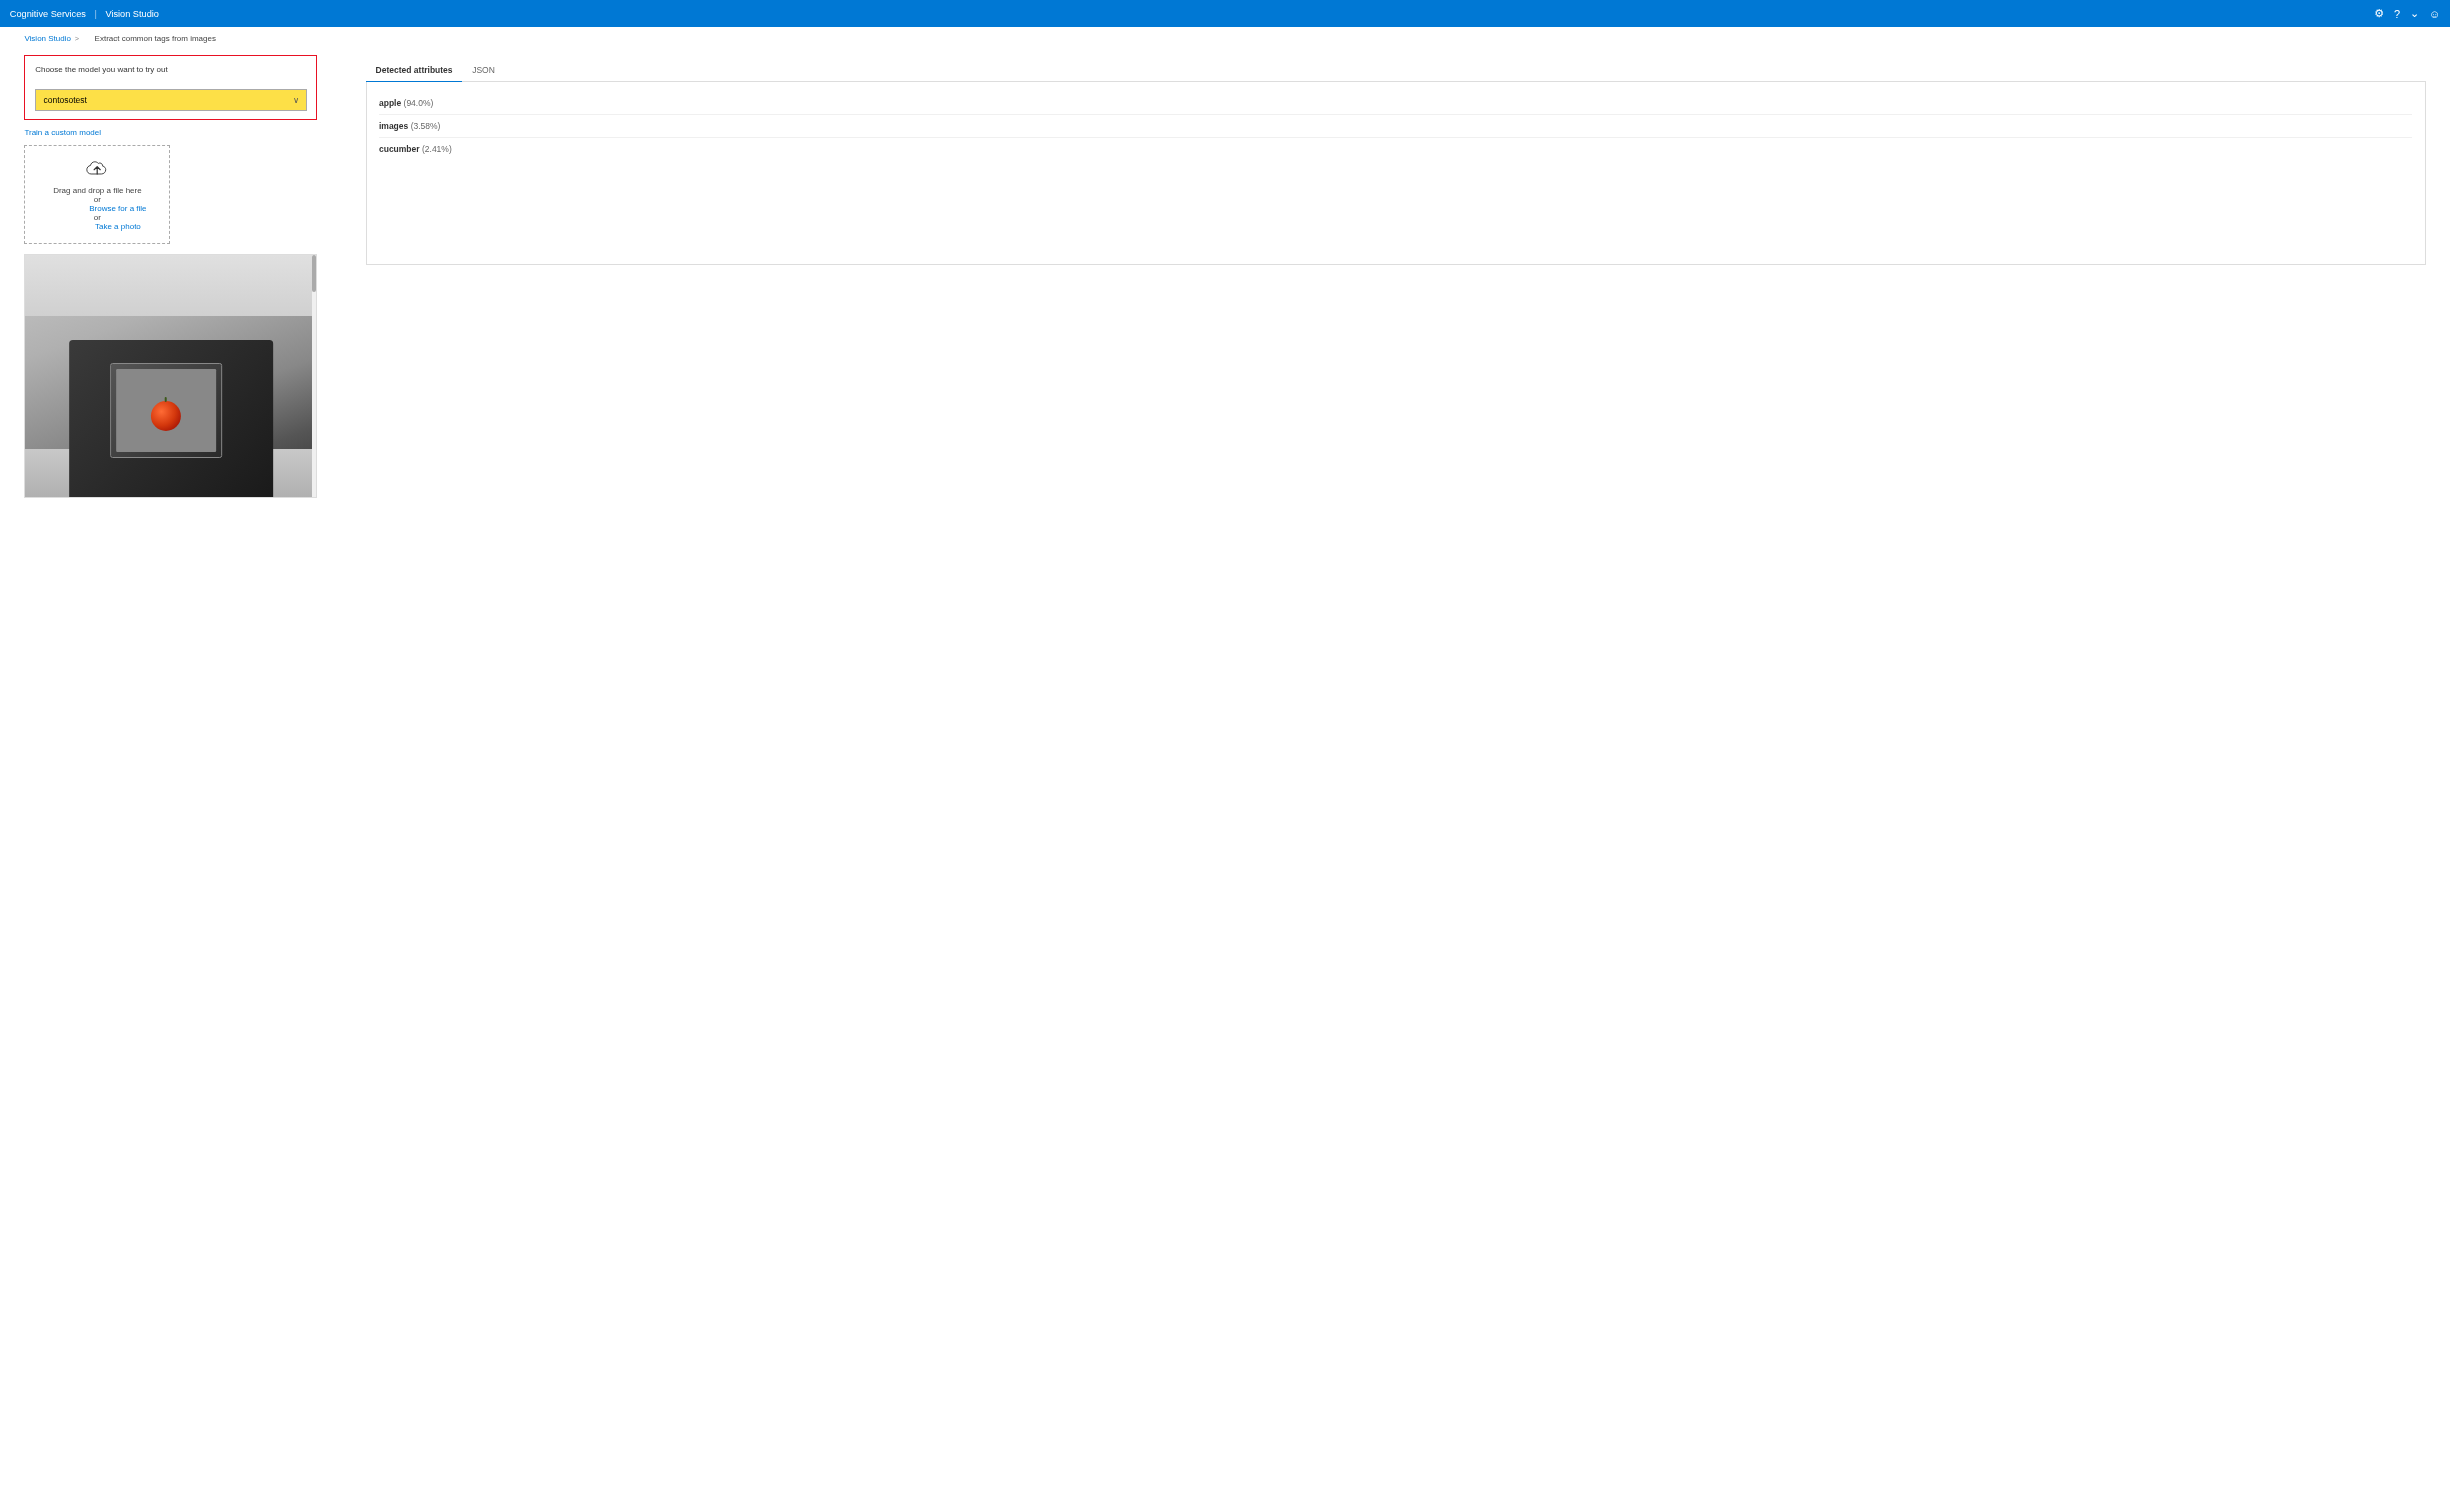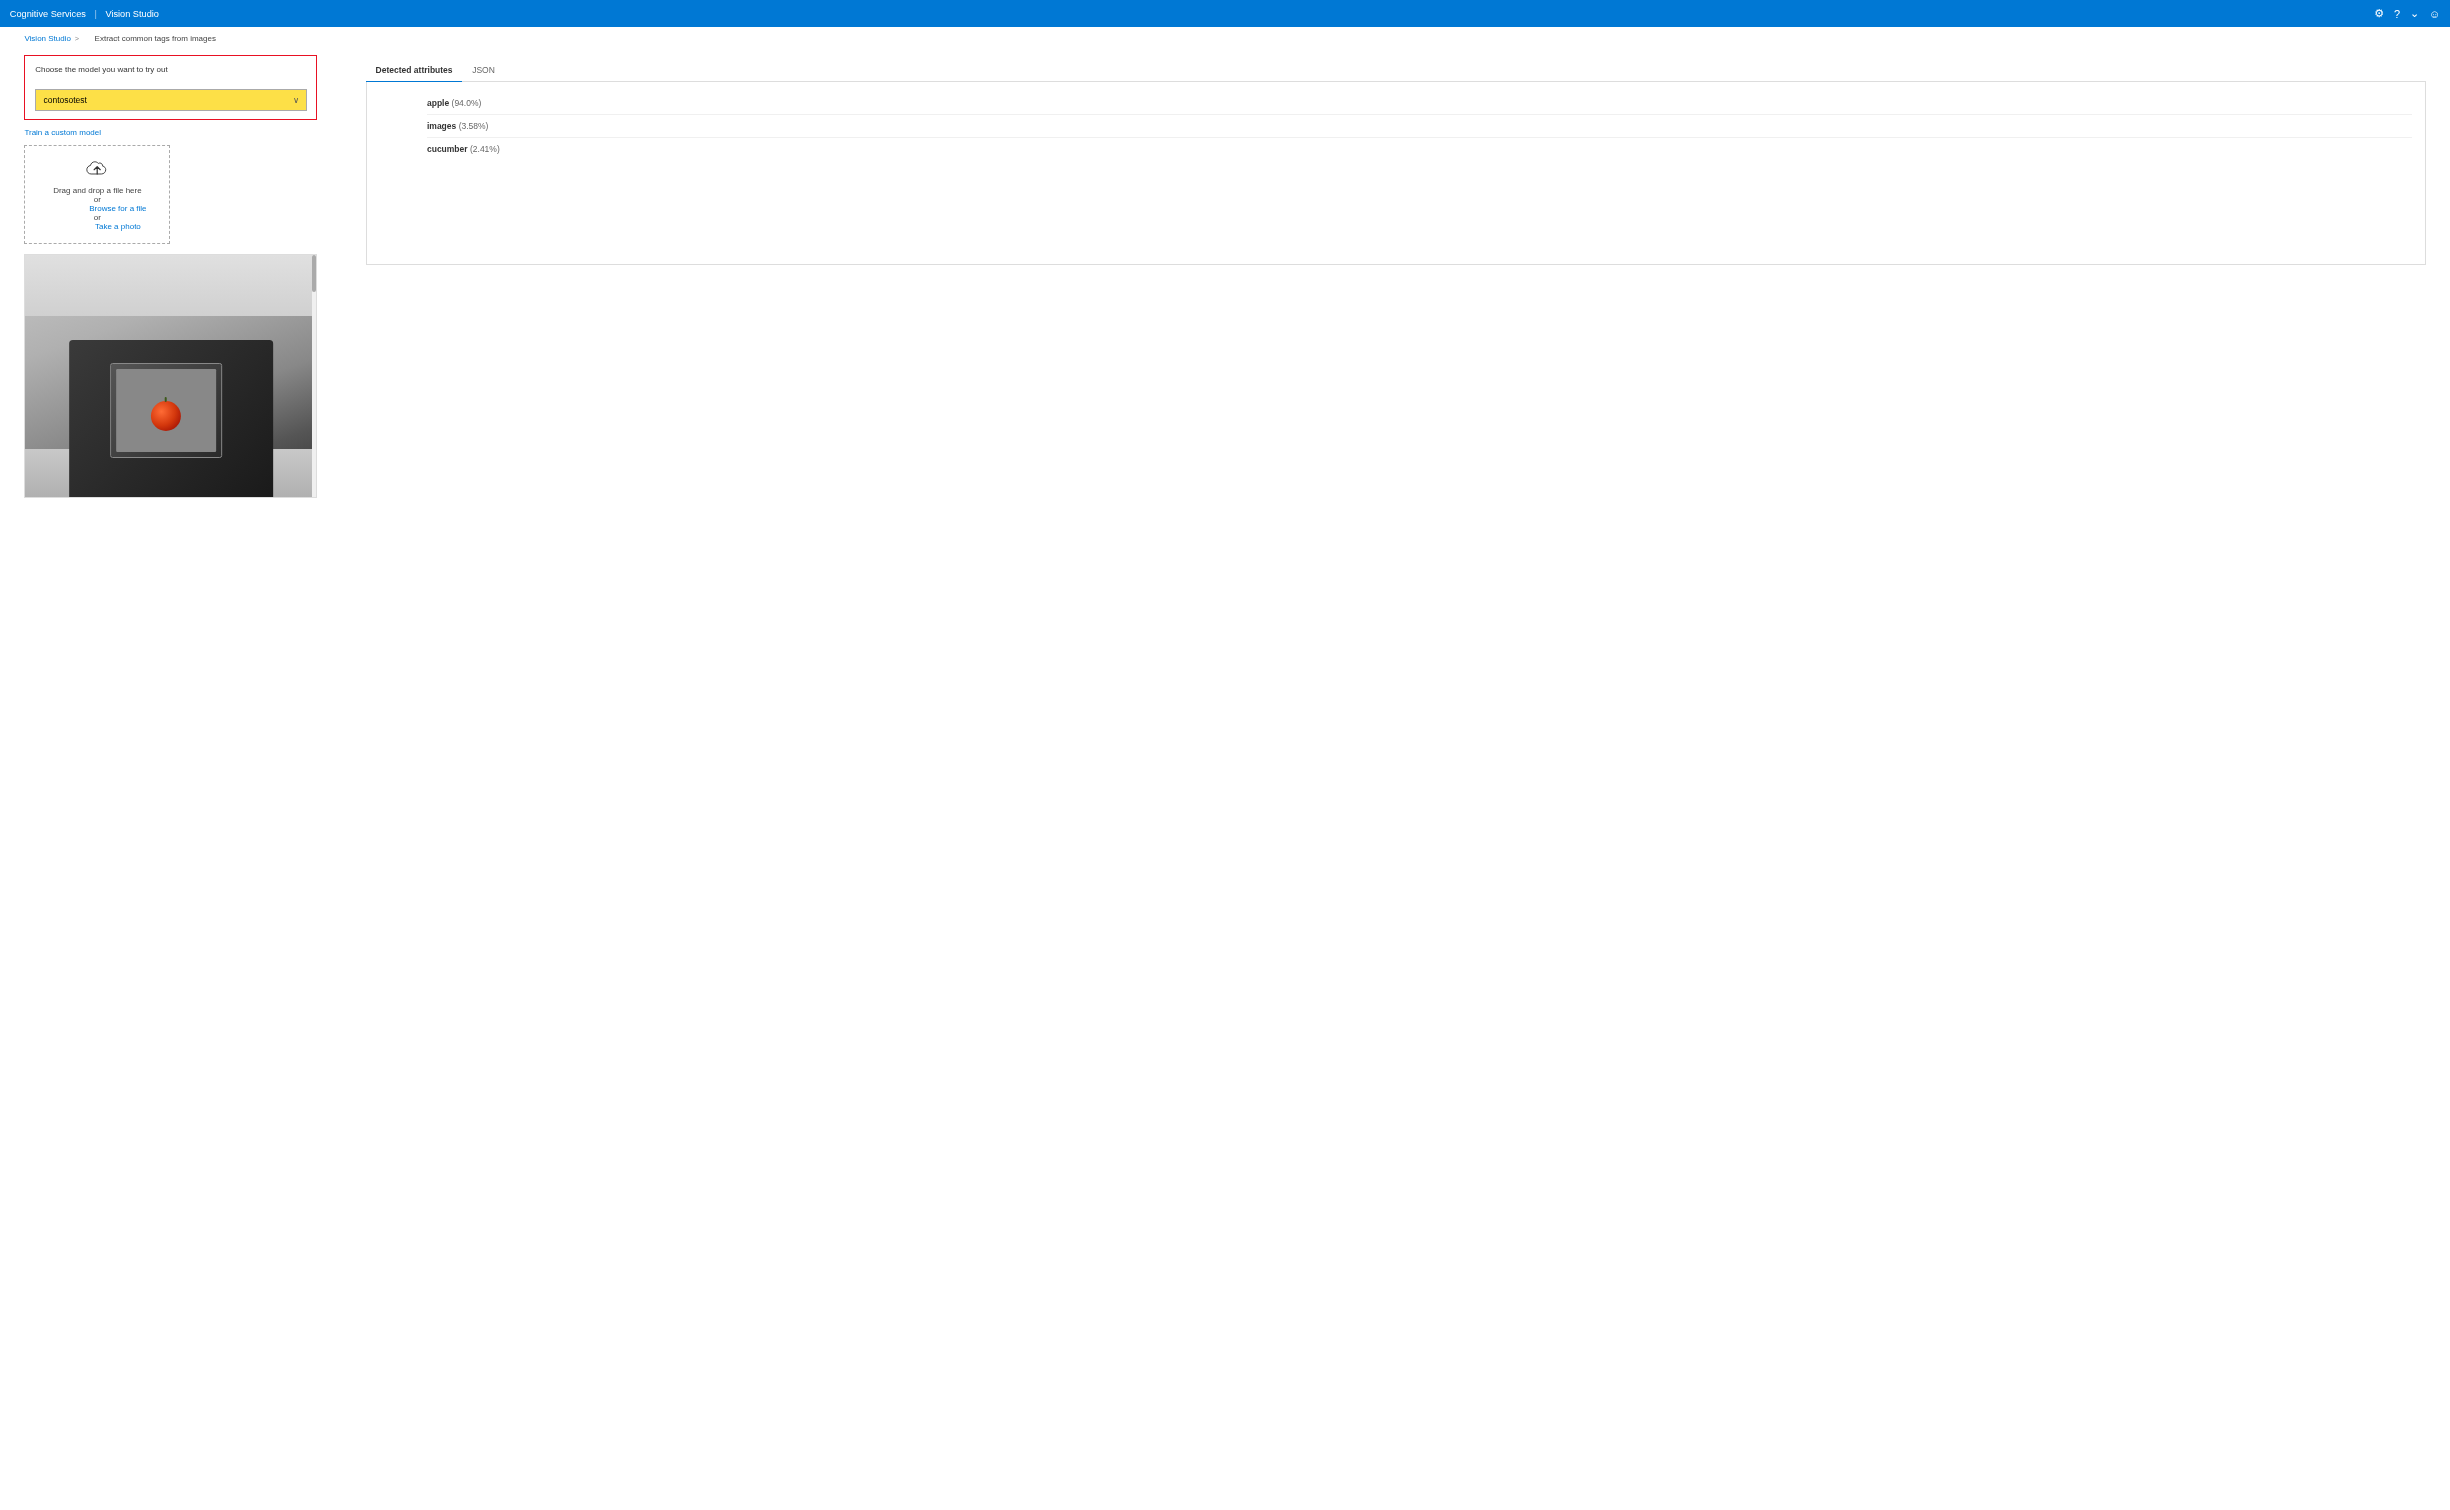--- a/index.html
+++ b/index.html
@@ -189,21 +189,20 @@
       border: 0.6px solid #ddd;
       border-top: none;
       padding: 9.8px 12.2px;
       min-height: 183px;
     }
     .attribute-item {
       padding: 6.1px 0;
       font-size: 8.5px;
       color: #333;
       border-bottom: 0.6px solid #f0f0f0;
-      margin-left: 48px;
     }
     .attribute-item:last-child {
       border-bottom: none;
     }
     .attribute-name {
       font-weight: 600;
     }
     .attribute-score {
       color: #666;
       font-weight: normal;

